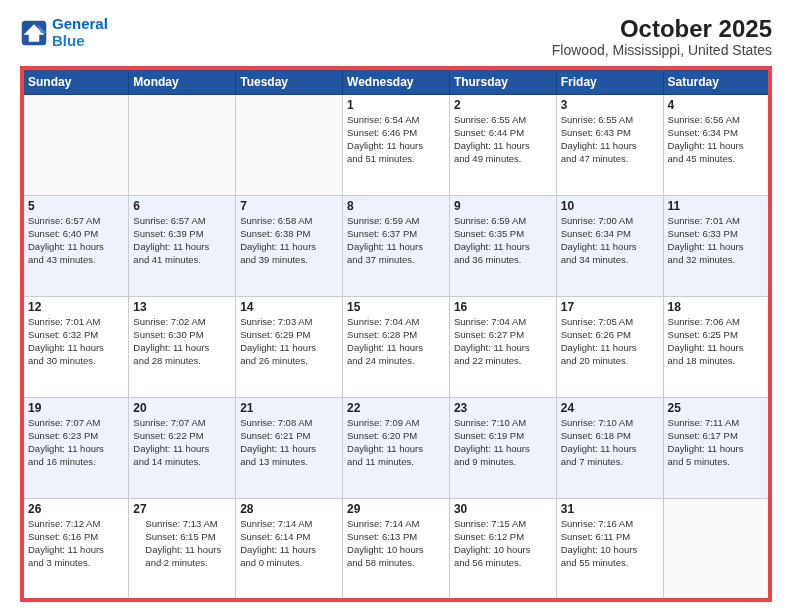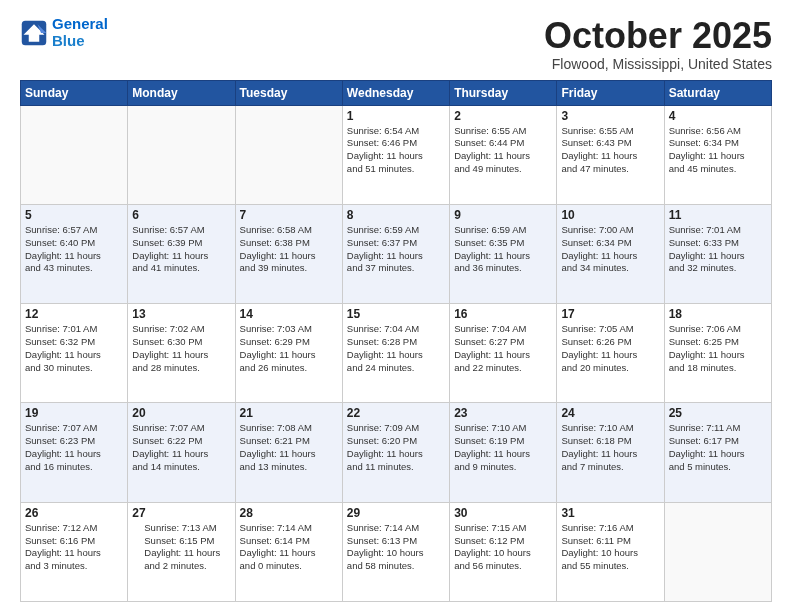--- a/index.html
+++ b/index.html
@@ -39,33 +39,33 @@
       color: #0066cc;
     }
     .logo-icon {
       width: 28px;
       height: 28px;
     }
     .title-block {
       text-align: right;
     }
     .title-block h1 {
-      font-size: 36px;
+      font-size: 24px;
       font-weight: bold;
       color: #222;
       line-height: 1.1;
     }
     .title-block h2 {
       font-size: 14px;
       font-weight: normal;
       color: #444;
     }
     .calendar {
       flex: 1;
-      border: 1px solid #ef4444;
+      border: 4px solid #ef4444;
       border-collapse: collapse;
       width: 100%;
       table-layout: fixed;
     }
     .calendar th {
       background: #2255a0;
       color: #fff;
       font-size: 12px;
       font-weight: bold;
       padding: 5px 4px;

